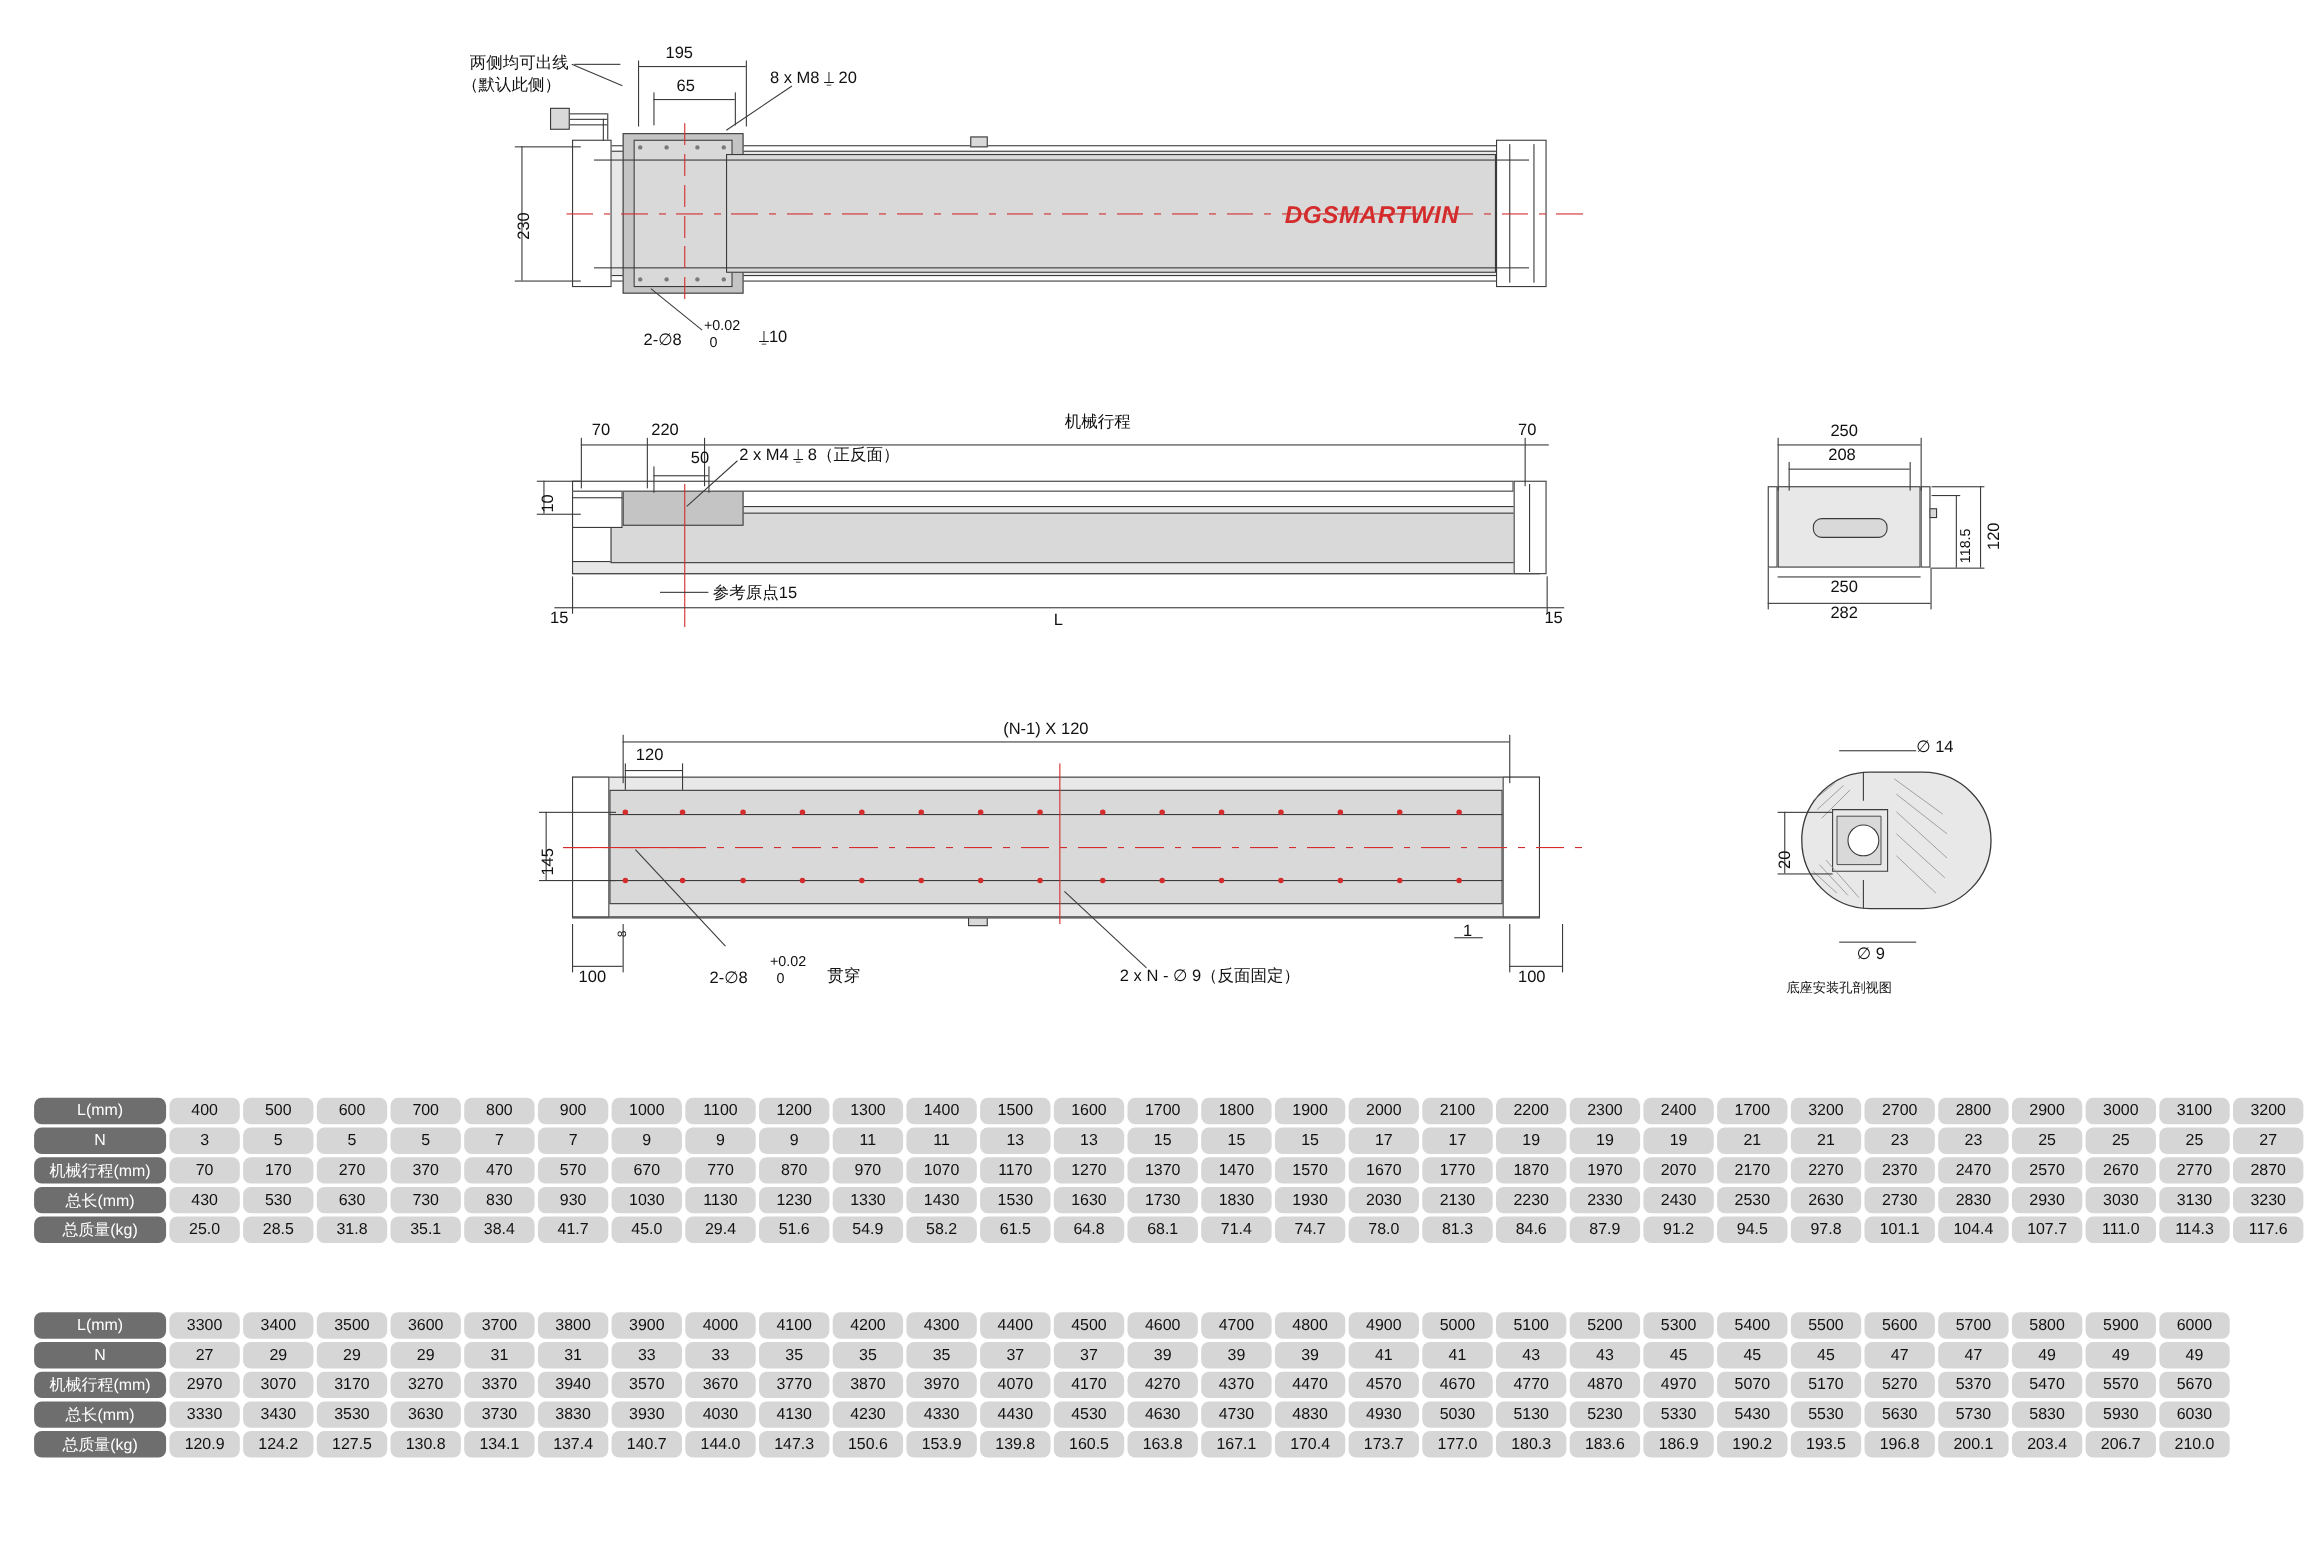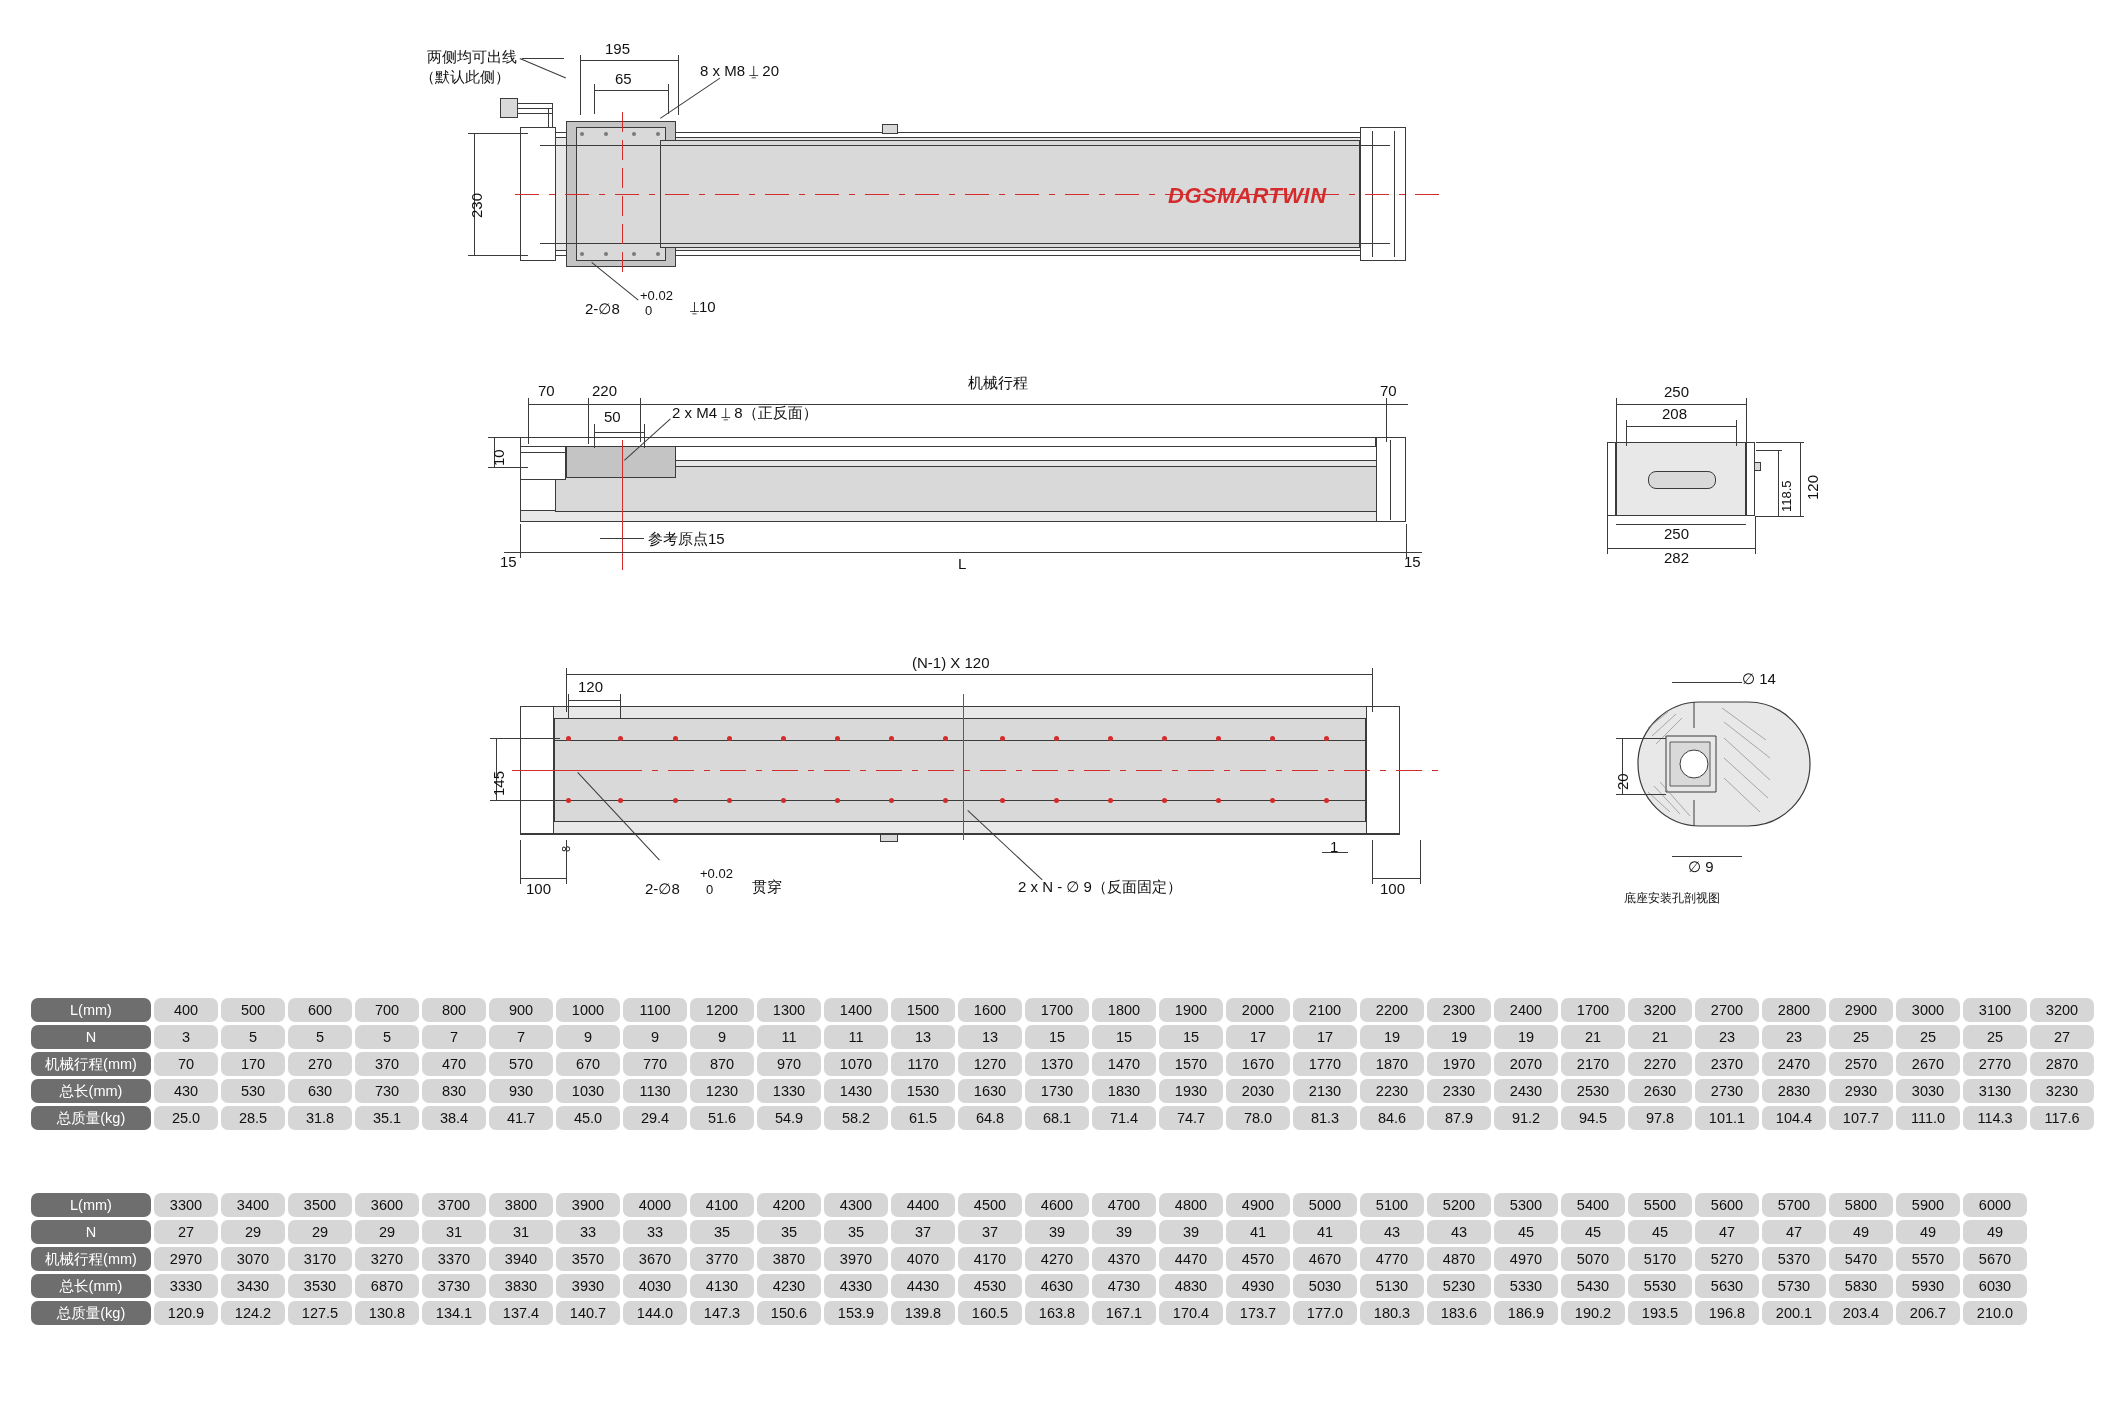--- a/index.html
+++ b/index.html
@@ -156,21 +156,21 @@
 
     <div class="ln h" style="left:588px;top:404px;width:52px;"></div>
     <div class="dimtxt" style="left:592px;top:382px;">220</div>
 
     <div class="ln h" style="left:1386px;top:404px;width:22px;"></div>
     <div class="dimtxt" style="left:1380px;top:382px;">70</div>
 
     <div class="ln h" style="left:594px;top:432px;width:50px;"></div>
     <div class="ln v" style="left:594px;top:424px;height:24px;"></div>
     <div class="ln v" style="left:644px;top:424px;height:24px;"></div>
-    <div class="dimtxt" style="left:604px;top:408px;">50</div>
+    <div class="dimtxt" style="left:628px;top:408px;">50</div>
 
     <div class="lbl" style="left:672px;top:404px;">2 x M4 ⍊ 8（正反面）</div>
     <div class="ln" style="left:624px;top:460px;width:62px;height:1px;transform:rotate(-42deg);transform-origin:0 0;"></div>
 
     <div class="ln v" style="left:494px;top:437px;height:30px;"></div>
     <div class="ln h" style="left:488px;top:437px;width:40px;"></div>
     <div class="ln h" style="left:488px;top:467px;width:40px;"></div>
     <div class="dimtxt v" style="left:490px;top:466px;">10</div>
 
     <div class="lbl" style="left:648px;top:530px;">参考原点15</div>
@@ -599,21 +599,21 @@
             <td class="dat">5470</td>
             <td class="dat">5570</td>
             <td class="dat">5670</td>
             <td class="dat blank"></td>
           </tr>
           <tr>
             <td class="hd">总长(mm)</td>
             <td class="dat">3330</td>
             <td class="dat">3430</td>
             <td class="dat">3530</td>
-            <td class="dat">6870</td>
+            <td class="dat">3630</td>
             <td class="dat">3730</td>
             <td class="dat">3830</td>
             <td class="dat">3930</td>
             <td class="dat">4030</td>
             <td class="dat">4130</td>
             <td class="dat">4230</td>
             <td class="dat">4330</td>
             <td class="dat">4430</td>
             <td class="dat">4530</td>
             <td class="dat">4630</td>

